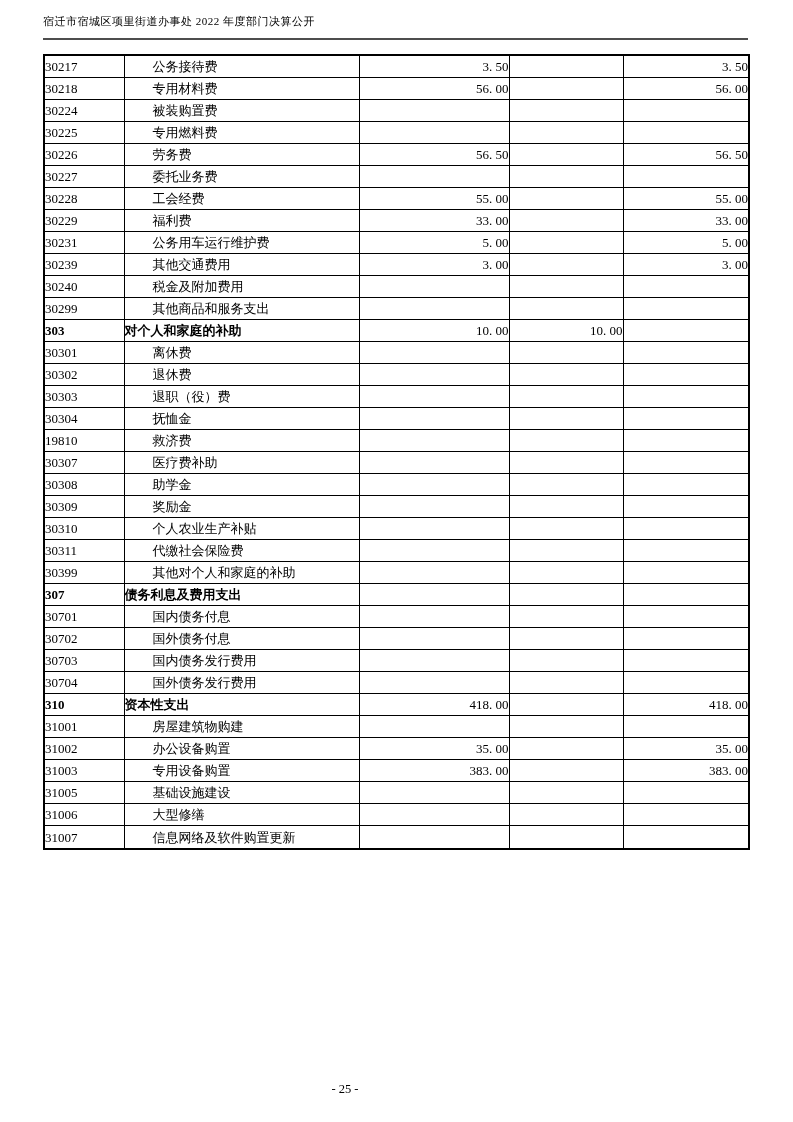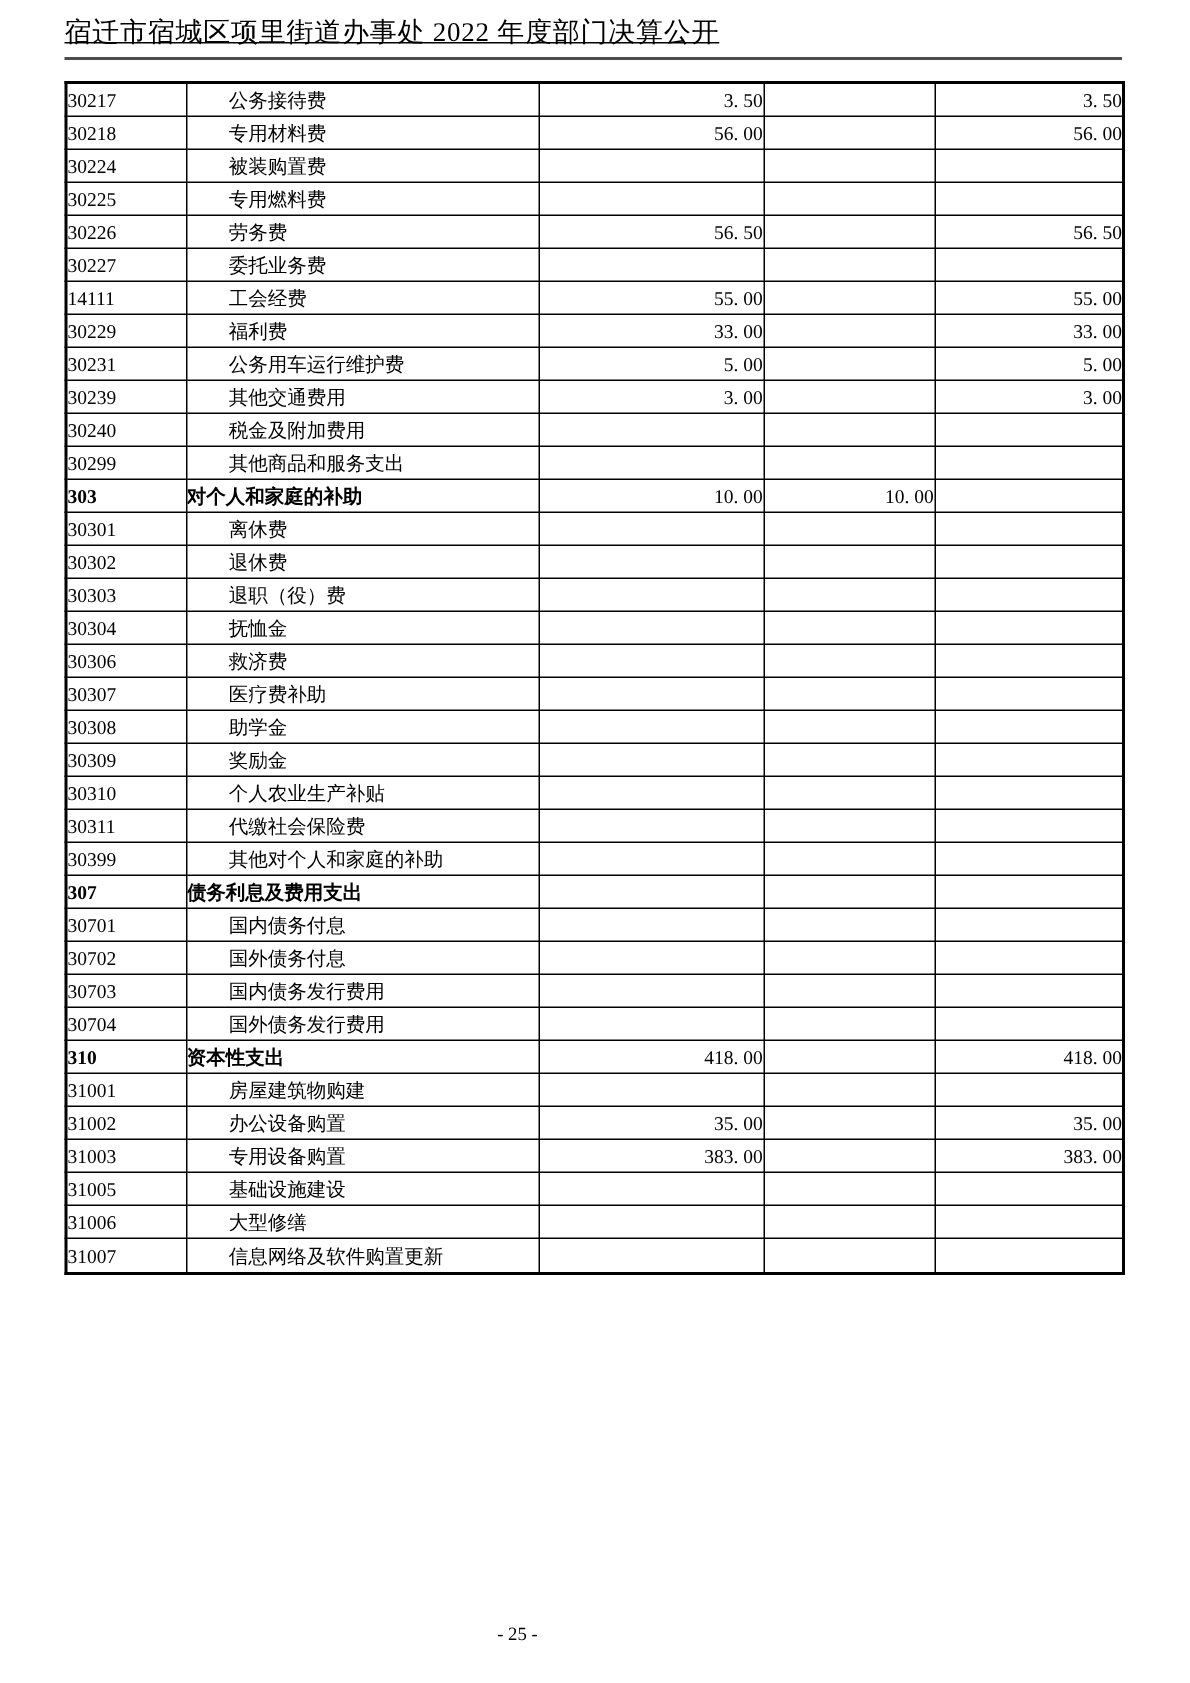--- a/index.html
+++ b/index.html
@@ -16,25 +16,24 @@
     overflow: hidden;
   }
   .doc-header {
     margin: 13px 0 0 43px;
     width: 705px;
     box-sizing: border-box;
     border-bottom: 2px solid #4d4d4d;
     padding-bottom: 9px;
   }
   .doc-title {
-    font-size: 18px;
+    font-size: 11px;
     line-height: 16px;
     letter-spacing: 0.5px;
     white-space: nowrap;
-    text-decoration: underline;
   }
   table.budget-table {
     margin: 14px 0 0 43px;
     width: 705px;
     height: 796px;
     border-collapse: collapse;
     table-layout: fixed;
     border: 2px solid #000000;
   }
   table.budget-table td {
@@ -113,21 +112,21 @@
         <td class="col-num">56. 50</td>
       </tr>
       <tr>
         <td class="col-code">30227</td>
         <td class="col-label indent">委托业务费</td>
         <td class="col-num"></td>
         <td class="col-num"></td>
         <td class="col-num"></td>
       </tr>
       <tr>
-        <td class="col-code">14111</td>
+        <td class="col-code">30228</td>
         <td class="col-label indent">工会经费</td>
         <td class="col-num">55. 00</td>
         <td class="col-num"></td>
         <td class="col-num">55. 00</td>
       </tr>
       <tr>
         <td class="col-code">30229</td>
         <td class="col-label indent">福利费</td>
         <td class="col-num">33. 00</td>
         <td class="col-num"></td>
@@ -190,21 +189,21 @@
         <td class="col-num"></td>
       </tr>
       <tr>
         <td class="col-code">30304</td>
         <td class="col-label indent">抚恤金</td>
         <td class="col-num"></td>
         <td class="col-num"></td>
         <td class="col-num"></td>
       </tr>
       <tr>
-        <td class="col-code">30306</td>
+        <td class="col-code">19810</td>
         <td class="col-label indent">救济费</td>
         <td class="col-num"></td>
         <td class="col-num"></td>
         <td class="col-num"></td>
       </tr>
       <tr>
         <td class="col-code">30307</td>
         <td class="col-label indent">医疗费补助</td>
         <td class="col-num"></td>
         <td class="col-num"></td>

